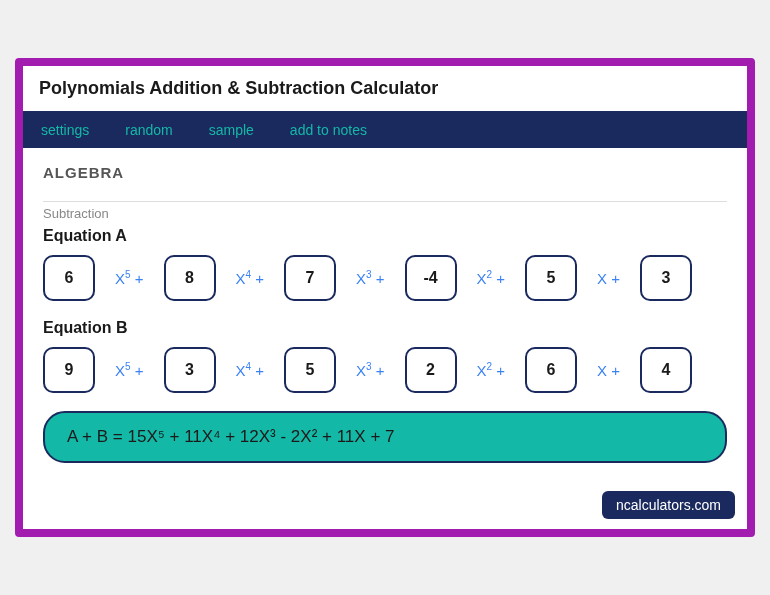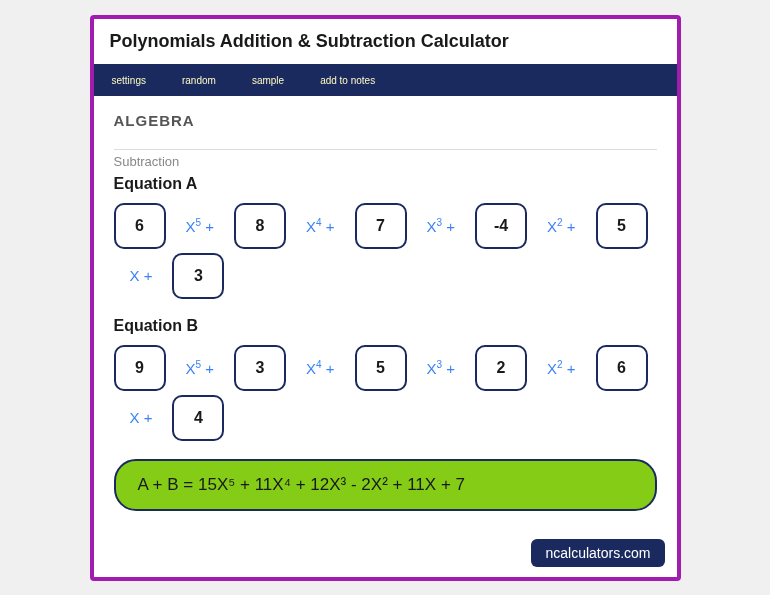--- a/index.html
+++ b/index.html
@@ -6,43 +6,43 @@
     body {
       font-family: 'Segoe UI', Arial, sans-serif;
       background: #f0f0f0;
       display: flex;
       justify-content: center;
       align-items: center;
       width: 770px;
       height: 595px;
     }
     .calculator-container {
-      width: 591px;
+      width: 740px;
       background: #fff;
-      border: 4px solid #a21caf;
+      border: 8px solid #a21caf;
       border-radius: 4px;
       overflow: hidden;
     }
     .title-bar {
       background: #fff;
       border-bottom: 1px solid #1a2a5e;
       padding: 12px 16px;
       font-size: 18px;
       font-weight: bold;
       color: #1a1a1a;
     }
     .tab-bar {
       background: #1a2a5e;
       display: flex;
       gap: 0;
     }
     .tab {
       padding: 10px 18px;
-      color: #fef9c3;
-      font-size: 10px;
+      color: #14b8a6;
+      font-size: 14px;
       cursor: pointer;
     }
     .content {
       padding: 16px 20px 20px 20px;
     }
     .section-label {
       font-size: 15px;
       font-weight: 600;
       color: #555;
       letter-spacing: 1px;
@@ -102,21 +102,21 @@
       font-size: 10px;
     }
     .result-box {
       border: 2px solid #1a2a5e;
       border-radius: 22px;
       padding: 14px 22px;
       font-size: 17px;
       font-weight: 500;
       color: #1a1a1a;
       margin-top: 10px;
-      background: #84cc16;
+      background: #14b8a6;
     }
     .footer {
       display: flex;
       justify-content: flex-end;
       padding: 8px 12px 10px 0;
     }
     .brand {
       background: #1a2a5e;
       color: #fff;
       padding: 6px 14px;

